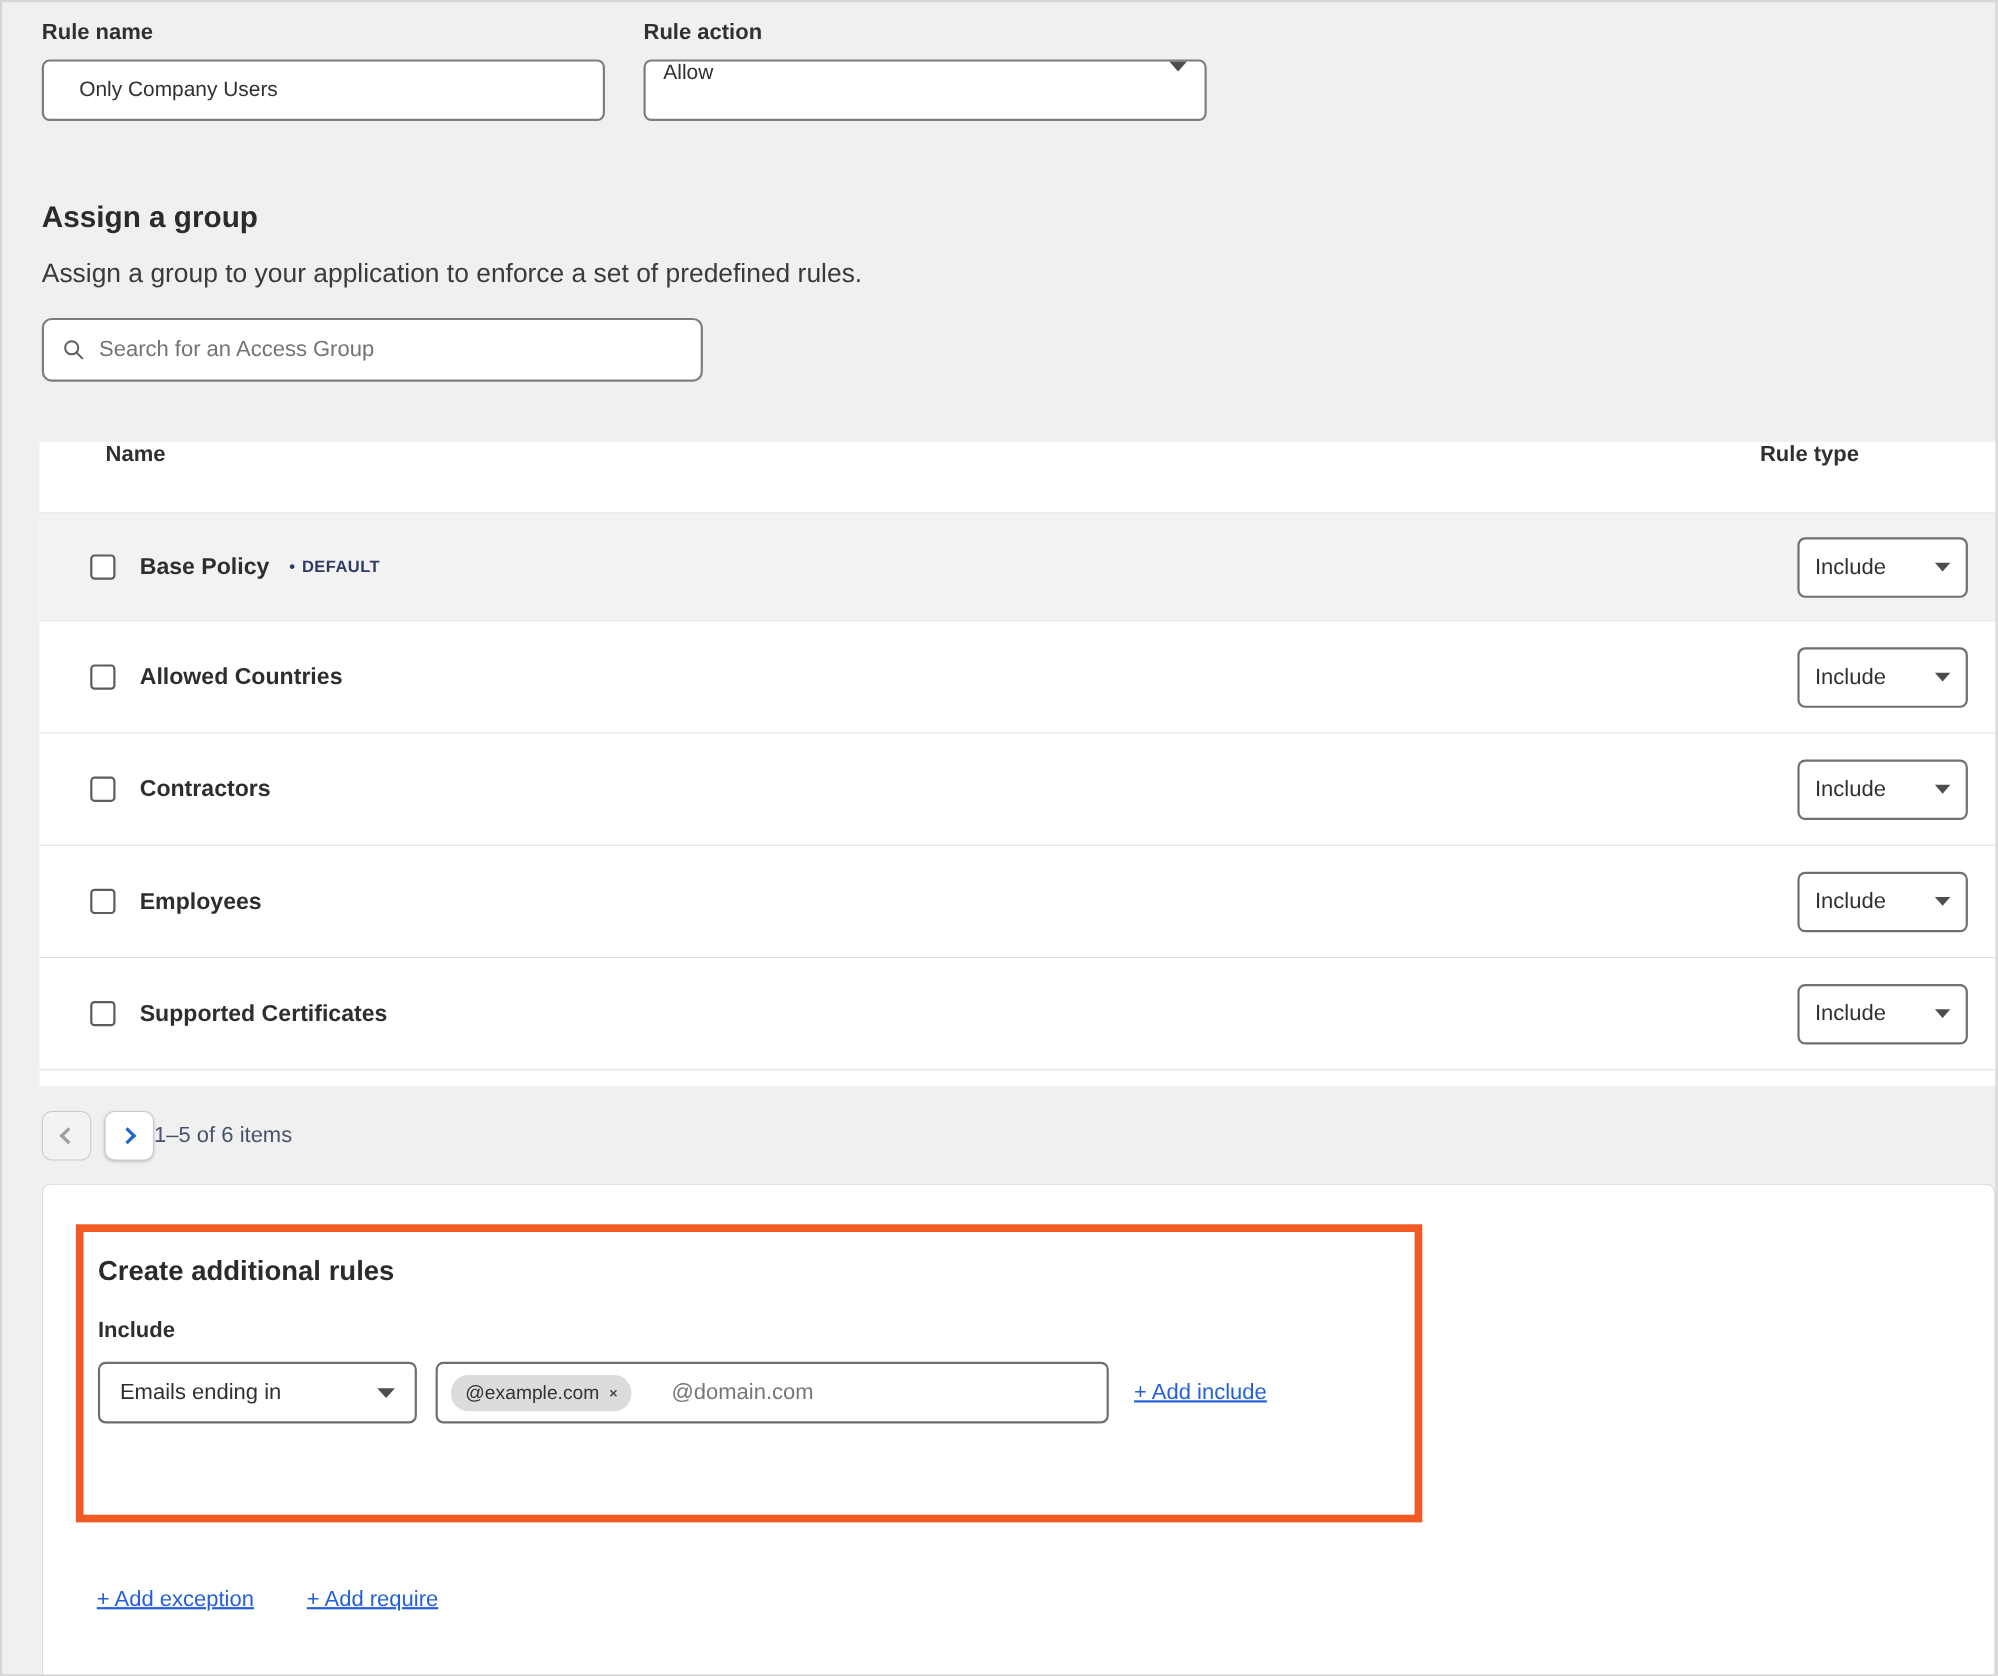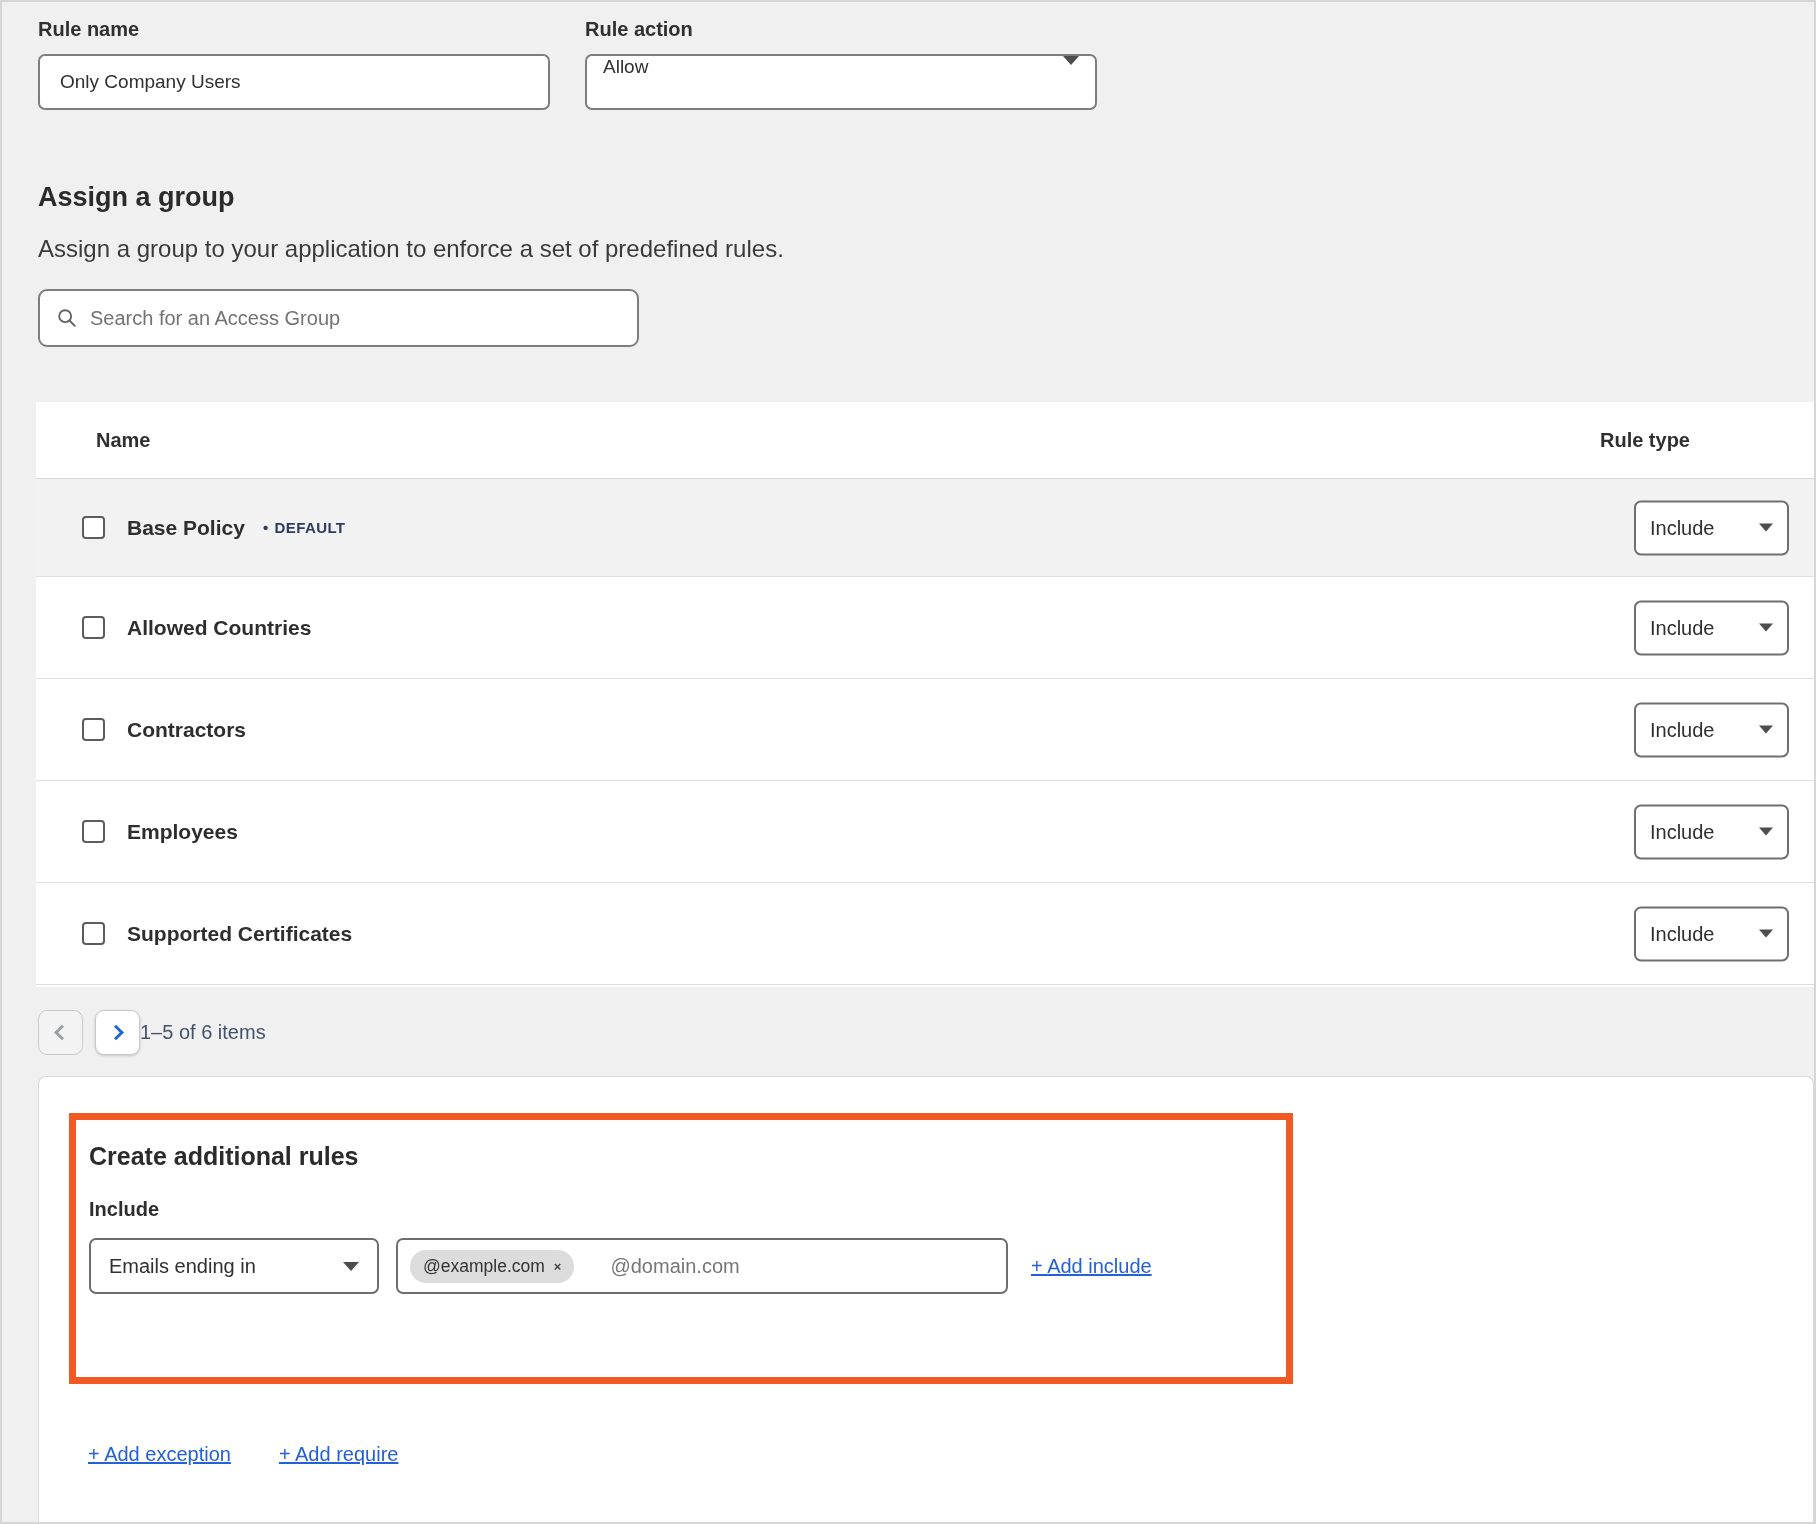--- a/index.html
+++ b/index.html
@@ -11,21 +11,21 @@
     position:relative;
     overflow:hidden;
     border:2px solid #d6d6d6;
   }
   
   .field-label { position:absolute; font-size:20px; font-weight:bold; color:#303030; }
   .text-input {
     position:absolute; height:56px; background:#fff;
     border:2px solid #7d7d7d; border-radius:7px;
     font-family:"Liberation Sans", sans-serif;
-    font-size:19px; color:#303030; padding:0 20px; outline:none;
+    font-size:19px; color:#303030; padding:0 32px; outline:none;
   }
   .select-box {
     position:absolute; height:56px; background:#fff;
     border:2px solid #7d7d7d; border-radius:7px;
     display:flex; align-items:flex-start; padding:0 16px;
     font-size:19px; color:#303030; cursor:pointer;
   }
   .select-box .caret { margin-left:auto; }
   .caret {
     width:0; height:0;
@@ -45,22 +45,22 @@
     border:none; outline:none; flex:1; font-family:"Liberation Sans", sans-serif;
     font-size:20px; color:#303030; background:transparent;
   }
   .search-wrap input::placeholder { color:#737373; }
   
   .grp-table {
     position:absolute; left:34px; top:400px; width:1778px; height:585px;
     background:#fff;
   }
   .t-header {
-    height:77px; background:#fff; border-bottom:1px solid #d9d9d9;
-    position:relative; display:flex; align-items:center;
+    height:65px; background:#fff; border-bottom:1px solid #d9d9d9;
+    position:relative; display:flex; 
   }
   .t-header .col-name { margin-left:60px; font-size:20px; font-weight:bold; }
   .t-header .col-rule { position:absolute; right:124px; font-size:20px; font-weight:bold; }
   .t-row {
     position:relative; display:flex; align-items:center;
     height:102px; background:#fff; border-bottom:1px solid #dfdfdf;
   }
   .t-row.shaded { height:98px; background:#f2f2f3; }
   .checkbox {
     width:23px; height:23px; margin-left:46px;

